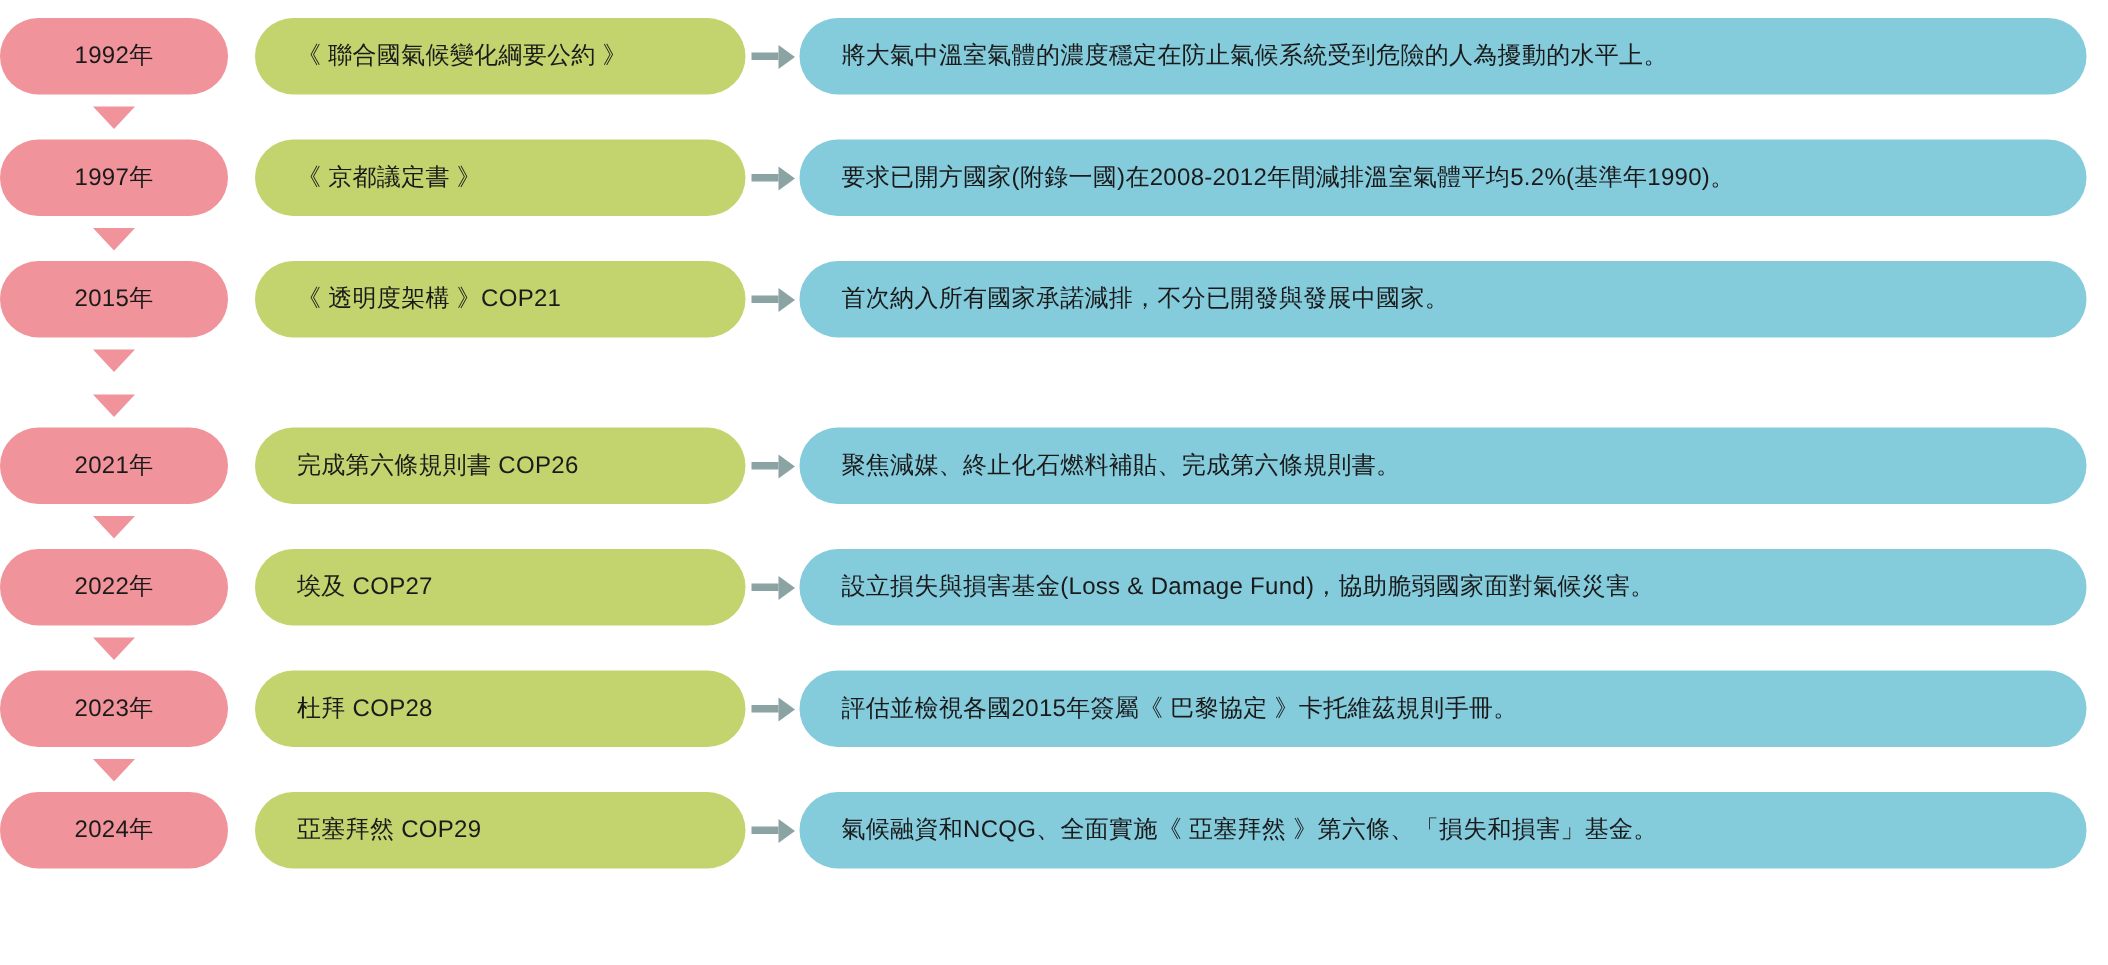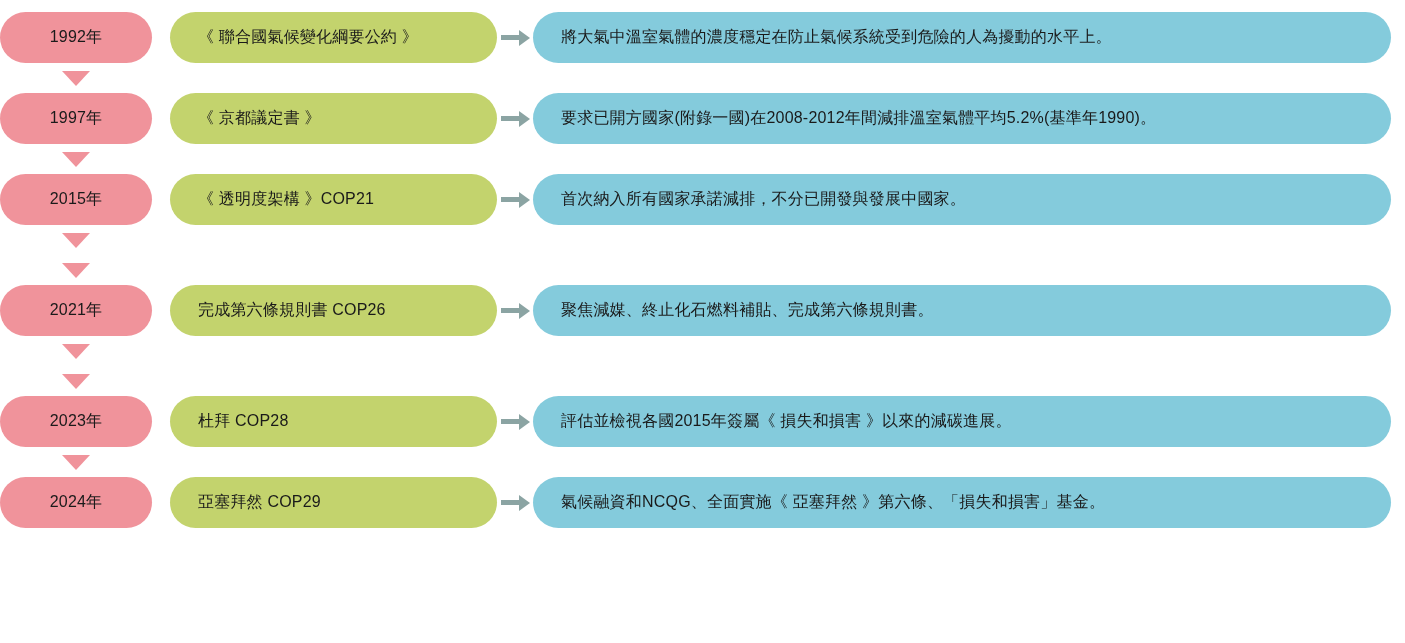--- a/index.html
+++ b/index.html
@@ -144,33 +144,43 @@
     <div class="arrowzone">
         <span class="shaft"></span>
         <span class="head"></span>
       </div>
     <div class="cell desc">聚焦減媒、終止化石燃料補貼、完成第六條規則書。</div>
   </div>
   <div class="spacer">
       <div class="tri"></div>
     </div>
 
+  <div class="row">
+    <div class="cell year">2022年</div>
+    <div class="gap"></div>
+    <div class="cell event">埃及 COP27</div>
+    <div class="arrowzone">
+        <span class="shaft"></span>
+        <span class="head"></span>
+      </div>
+    <div class="cell desc">設立損失與損害基金(Loss &amp; Damage Fund)，協助脆弱國家面對氣候災害。</div>
+  </div>
   <div class="spacer">
       <div class="tri"></div>
     </div>
 
   <div class="row">
     <div class="cell year">2023年</div>
     <div class="gap"></div>
     <div class="cell event">杜拜 COP28</div>
     <div class="arrowzone">
         <span class="shaft"></span>
         <span class="head"></span>
       </div>
-    <div class="cell desc">評估並檢視各國2015年簽屬《 損失和損害 》以來的減碳進展。</div>
+    <div class="cell desc">評估並檢視各國2015年簽屬《 巴黎協定 》卡托維茲規則手冊。</div>
   </div>
   <div class="spacer">
       <div class="tri"></div>
     </div>
 
   <div class="row">
     <div class="cell year">2024年</div>
     <div class="gap"></div>
     <div class="cell event">亞塞拜然 COP29</div>
     <div class="arrowzone">

